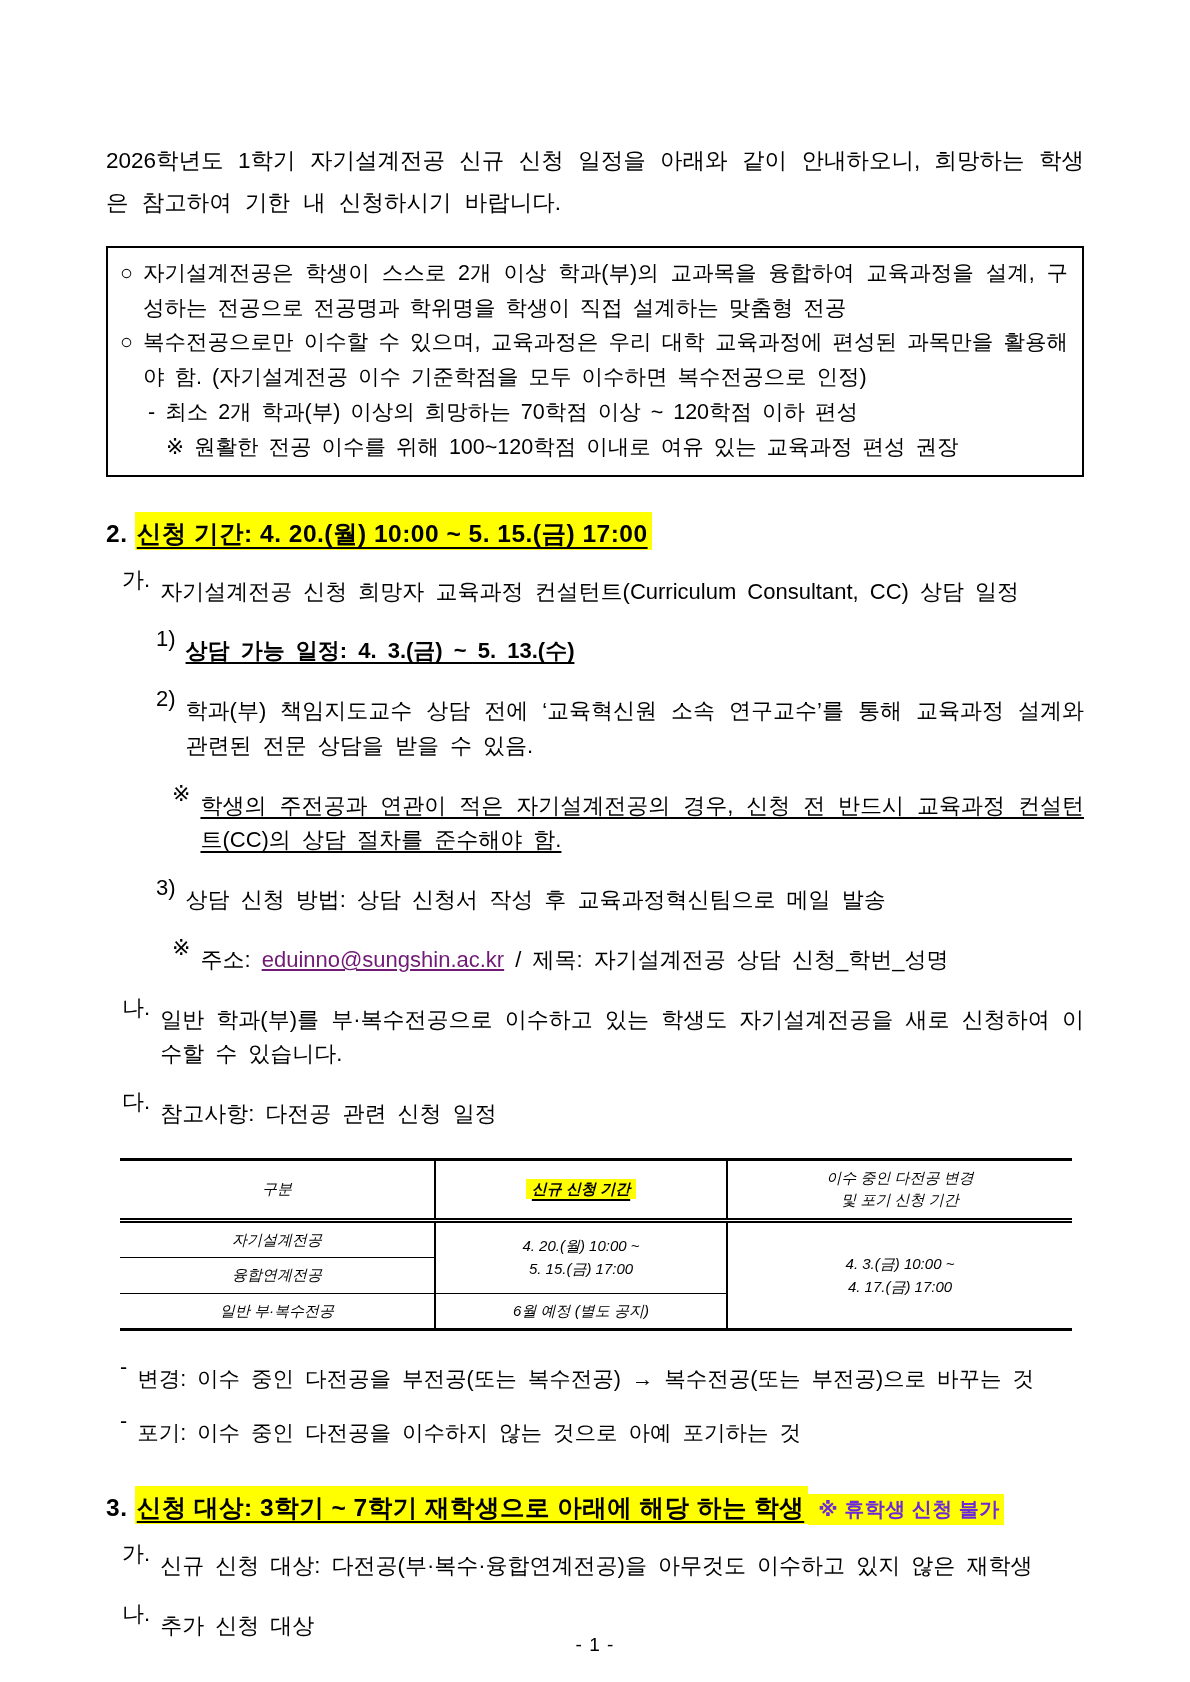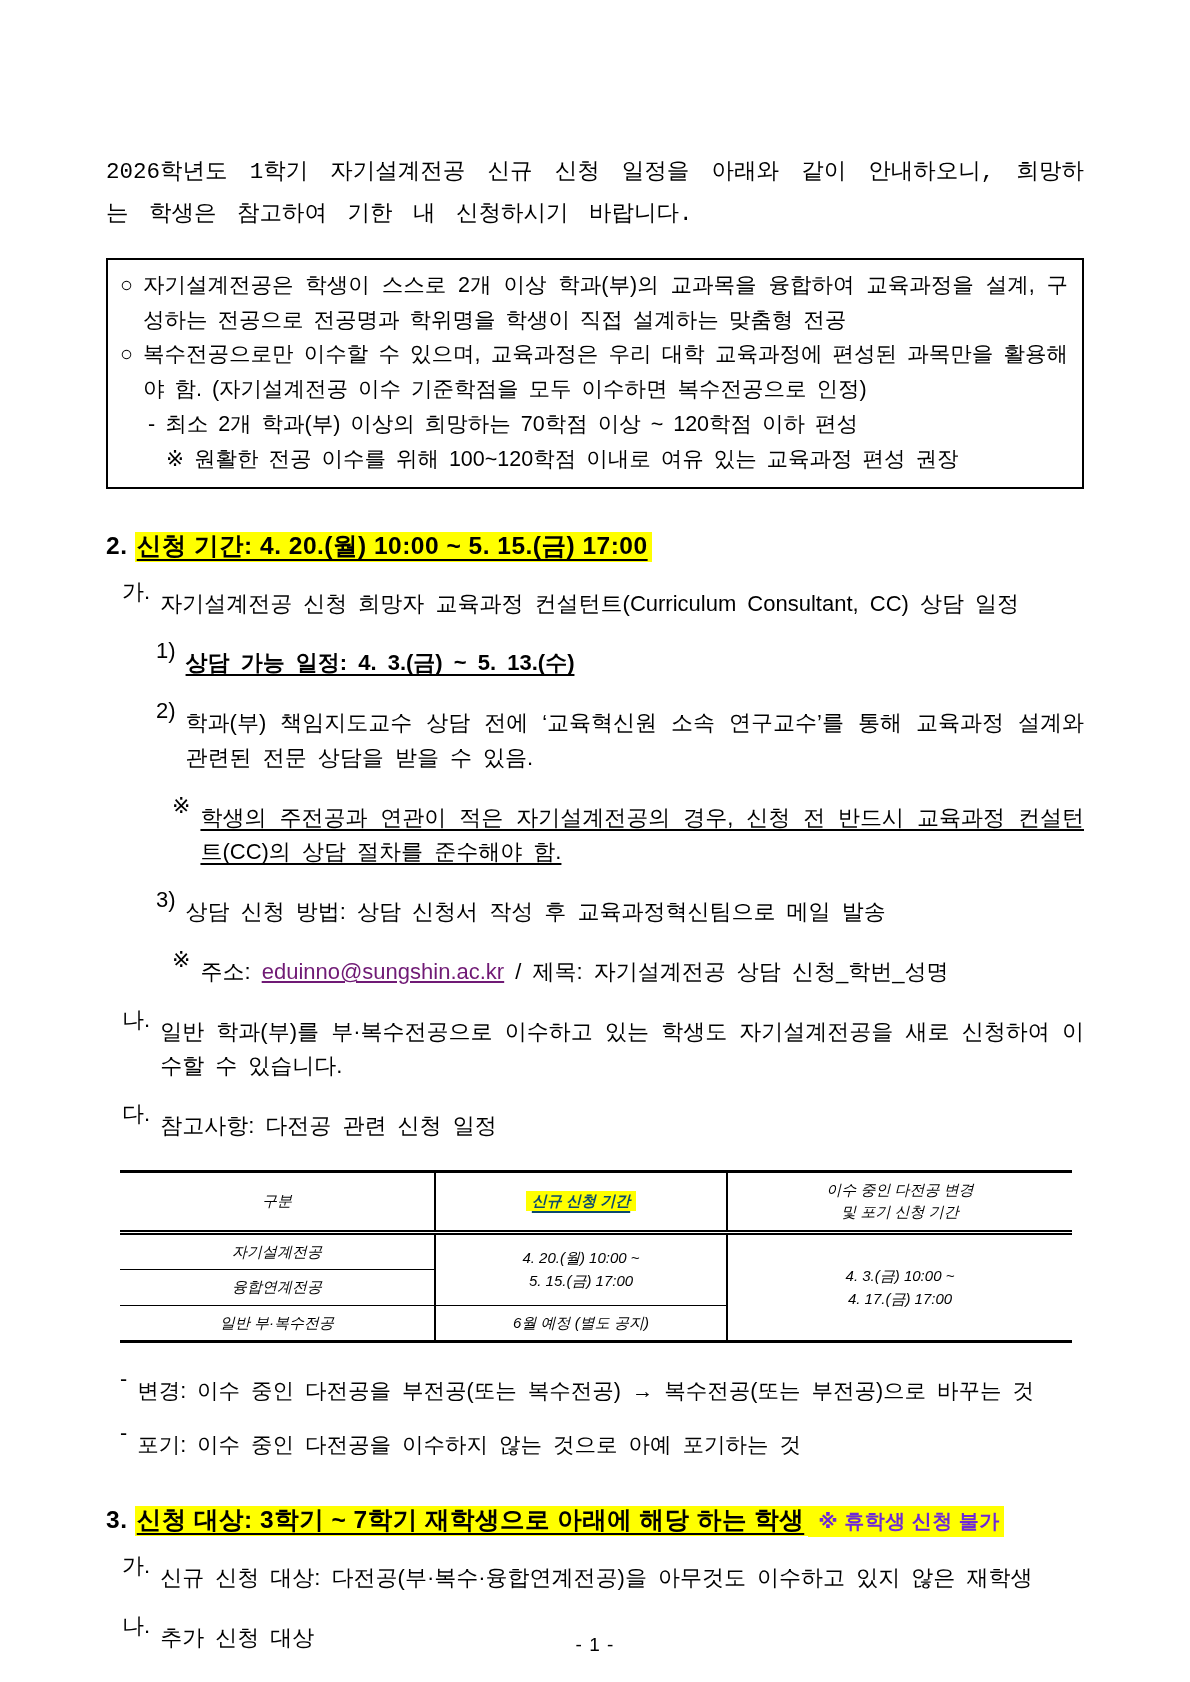--- a/index.html
+++ b/index.html
@@ -13,32 +13,32 @@
   
   .title-wrap{
     width:470px;margin:0 auto;text-align:center;
     border-top:5px solid #1f6ed4;border-bottom:5px solid #1f6ed4;
     padding:9px 0 11px 0;
   }
   .title{font-size:31px;font-weight:bold;letter-spacing:2px;}
 
   
   .intro{
-    margin-top:56px;font-size:22.5px;line-height:1.85;
-    text-align:justify;word-spacing:7px;font-family:Liberation Mono, monospace;
+    margin-top:44px;font-size:22.5px;line-height:1.85;
+    text-align:justify;word-spacing:7px;
   }
 
   
   .sec-heading{font-size:24.5px;font-weight:bold;margin-top:40px;letter-spacing:0.5px;}
   .hl{
     background:#ffff00;
     text-decoration:underline;
     text-decoration-thickness:2px;
     text-underline-offset:5px;
-    padding:0 4px 3px 2px;
+    padding:8px 4px 3px 2px;
   }
   .hl-note{
     background:#ffff00;color:#6d28d9;font-size:20px;font-weight:bold;
     padding:4px 4px 5px 10px;
   }
 
   
   .info-box{
     border:2px solid #000;margin-top:14px;padding:8px 14px 10px 12px;
     font-size:21.5px;line-height:1.62;
@@ -69,21 +69,21 @@
   table.sched th,table.sched td{
     text-align:center;vertical-align:middle;padding:6px 4px;line-height:1.5;
     font-weight:normal;
   }
   table.sched th{border-bottom:5px double #000;}
   table.sched .vline{border-left:2px solid #000;}
   table.sched td{border-top:1.5px solid #000;}
   table.sched tr.first td{border-top:none;}
   .th-gubun{font-weight:bold;}
   .th-new{
-    background:#ffff00;color:#0c4a6e;font-weight:bold;
+    background:#ffff00;color:#000000;font-weight:bold;
     text-decoration:underline;text-decoration-thickness:2px;text-underline-offset:5px;
     padding:1px 6px 2px 6px;
   }
   .cell-bold{font-weight:bold;}
 
   .table-notes{margin:20px 0 0 14px;}
   .table-notes .li{font-size:21.5px;margin-top:8px;}
 
   
   .footer{

